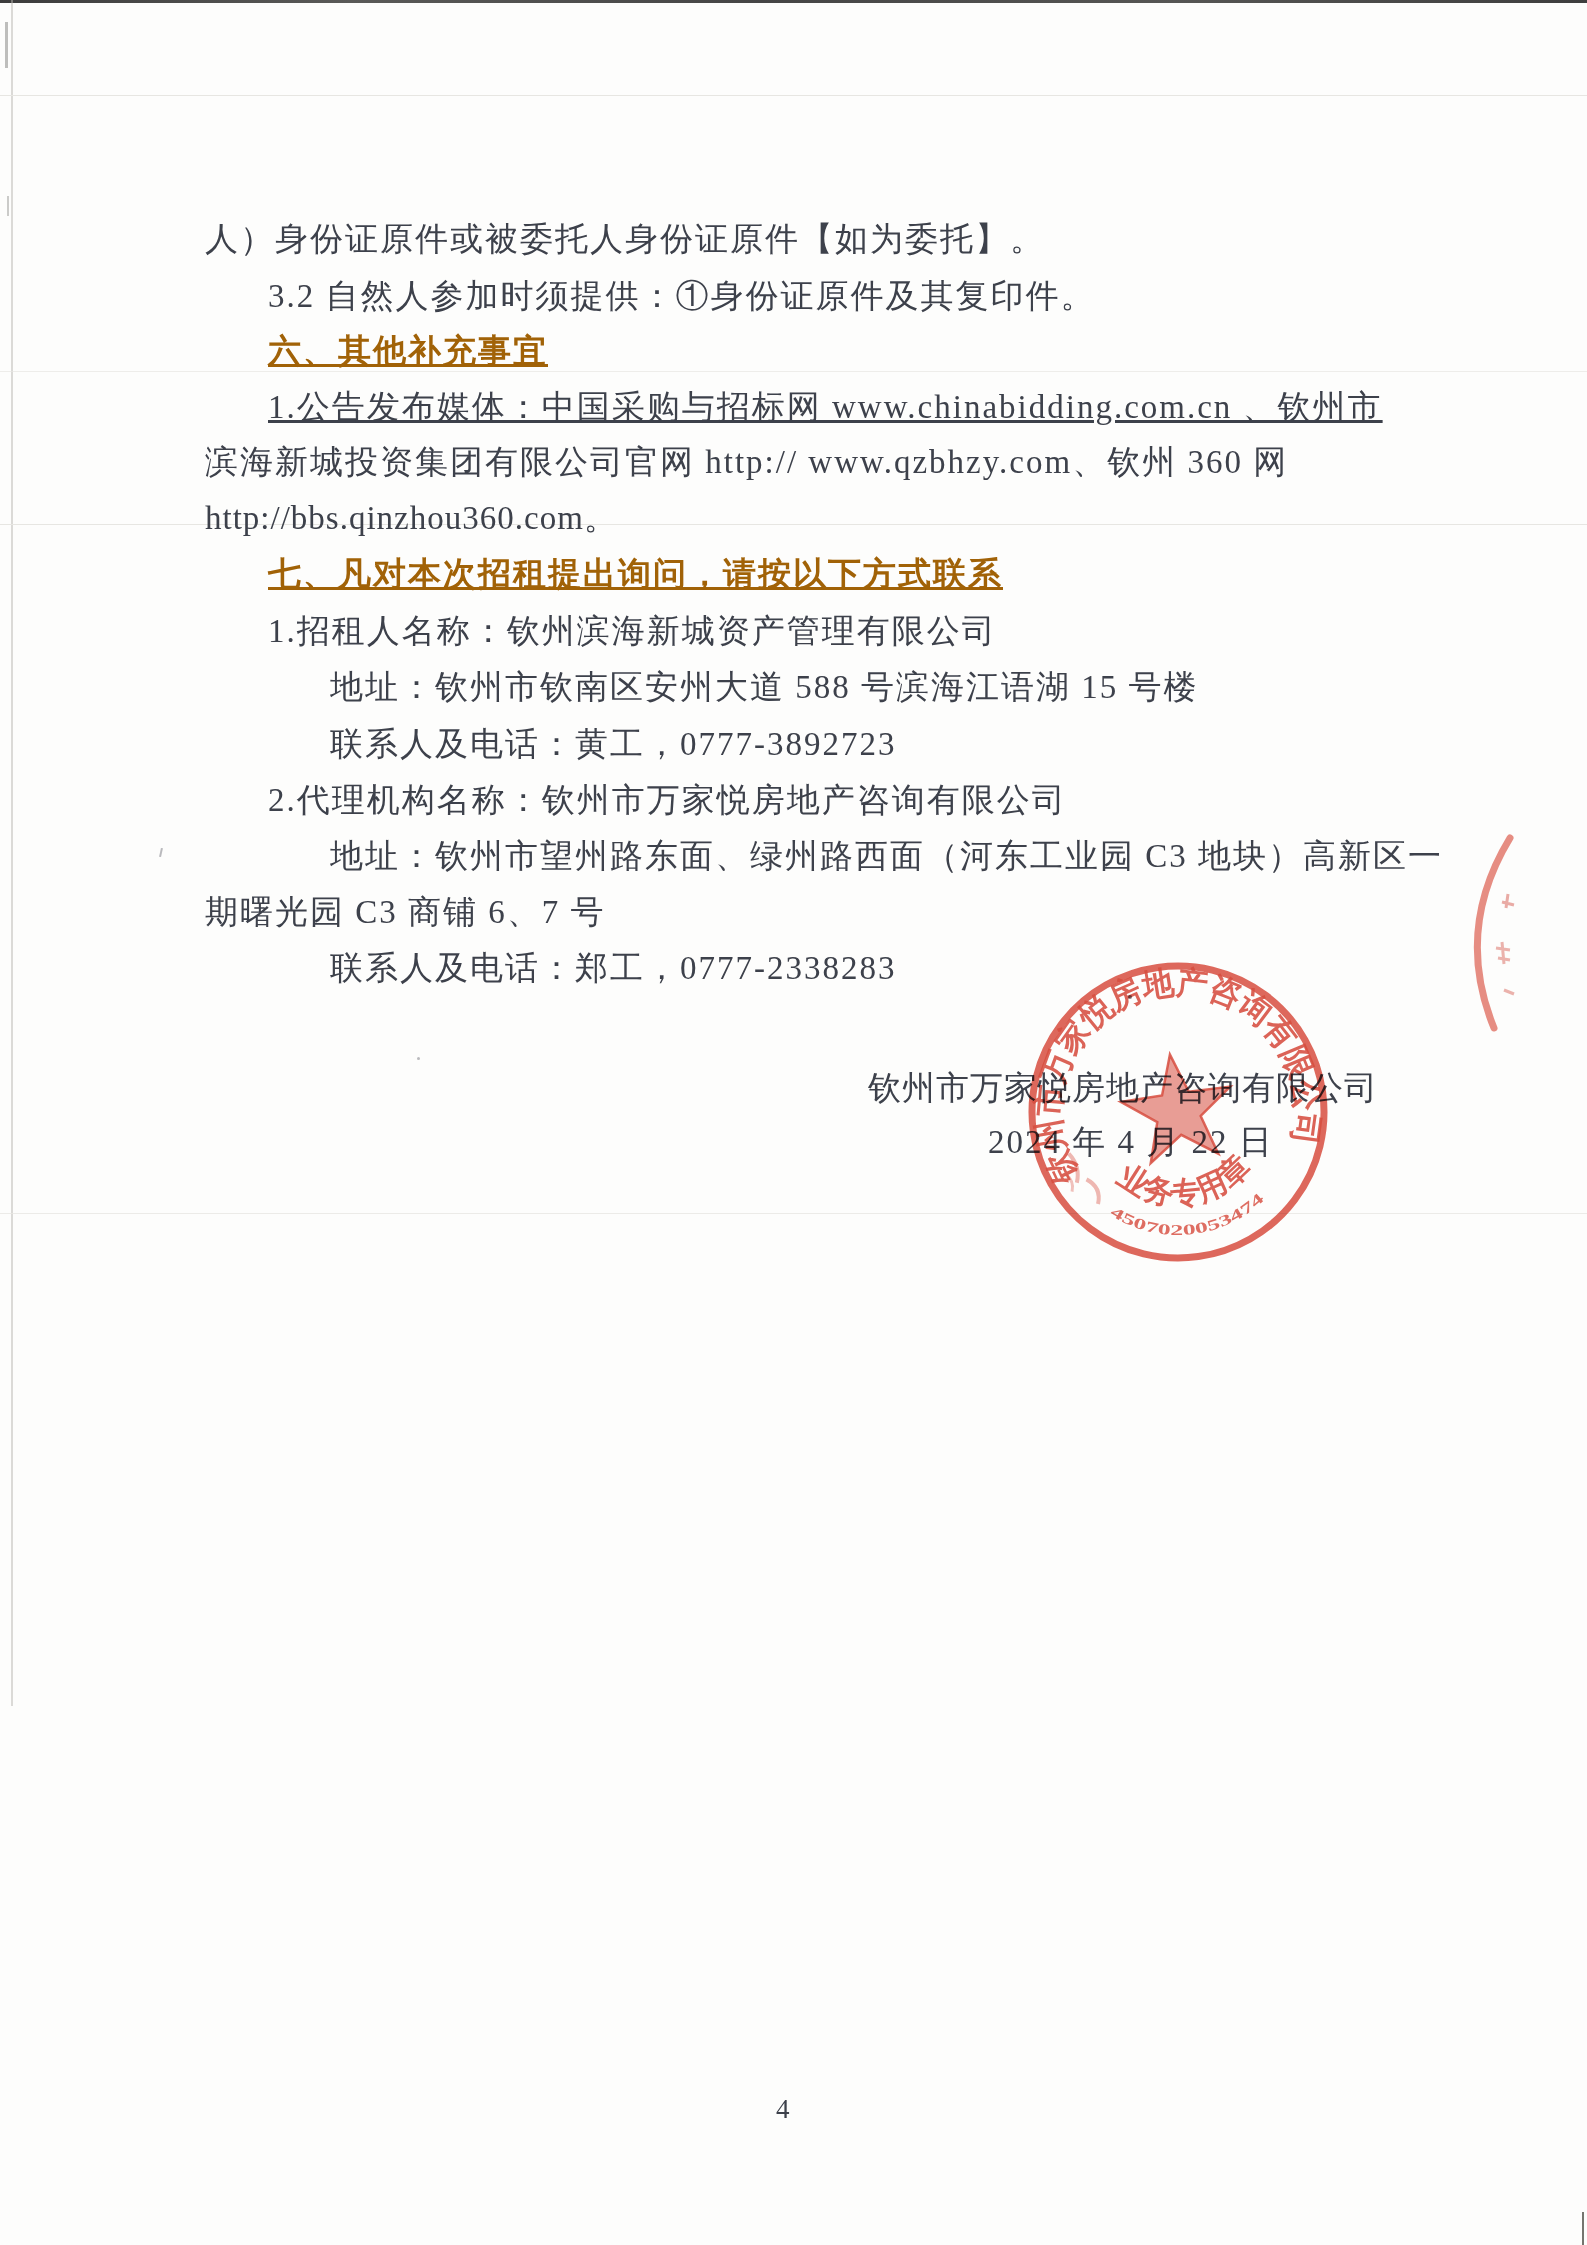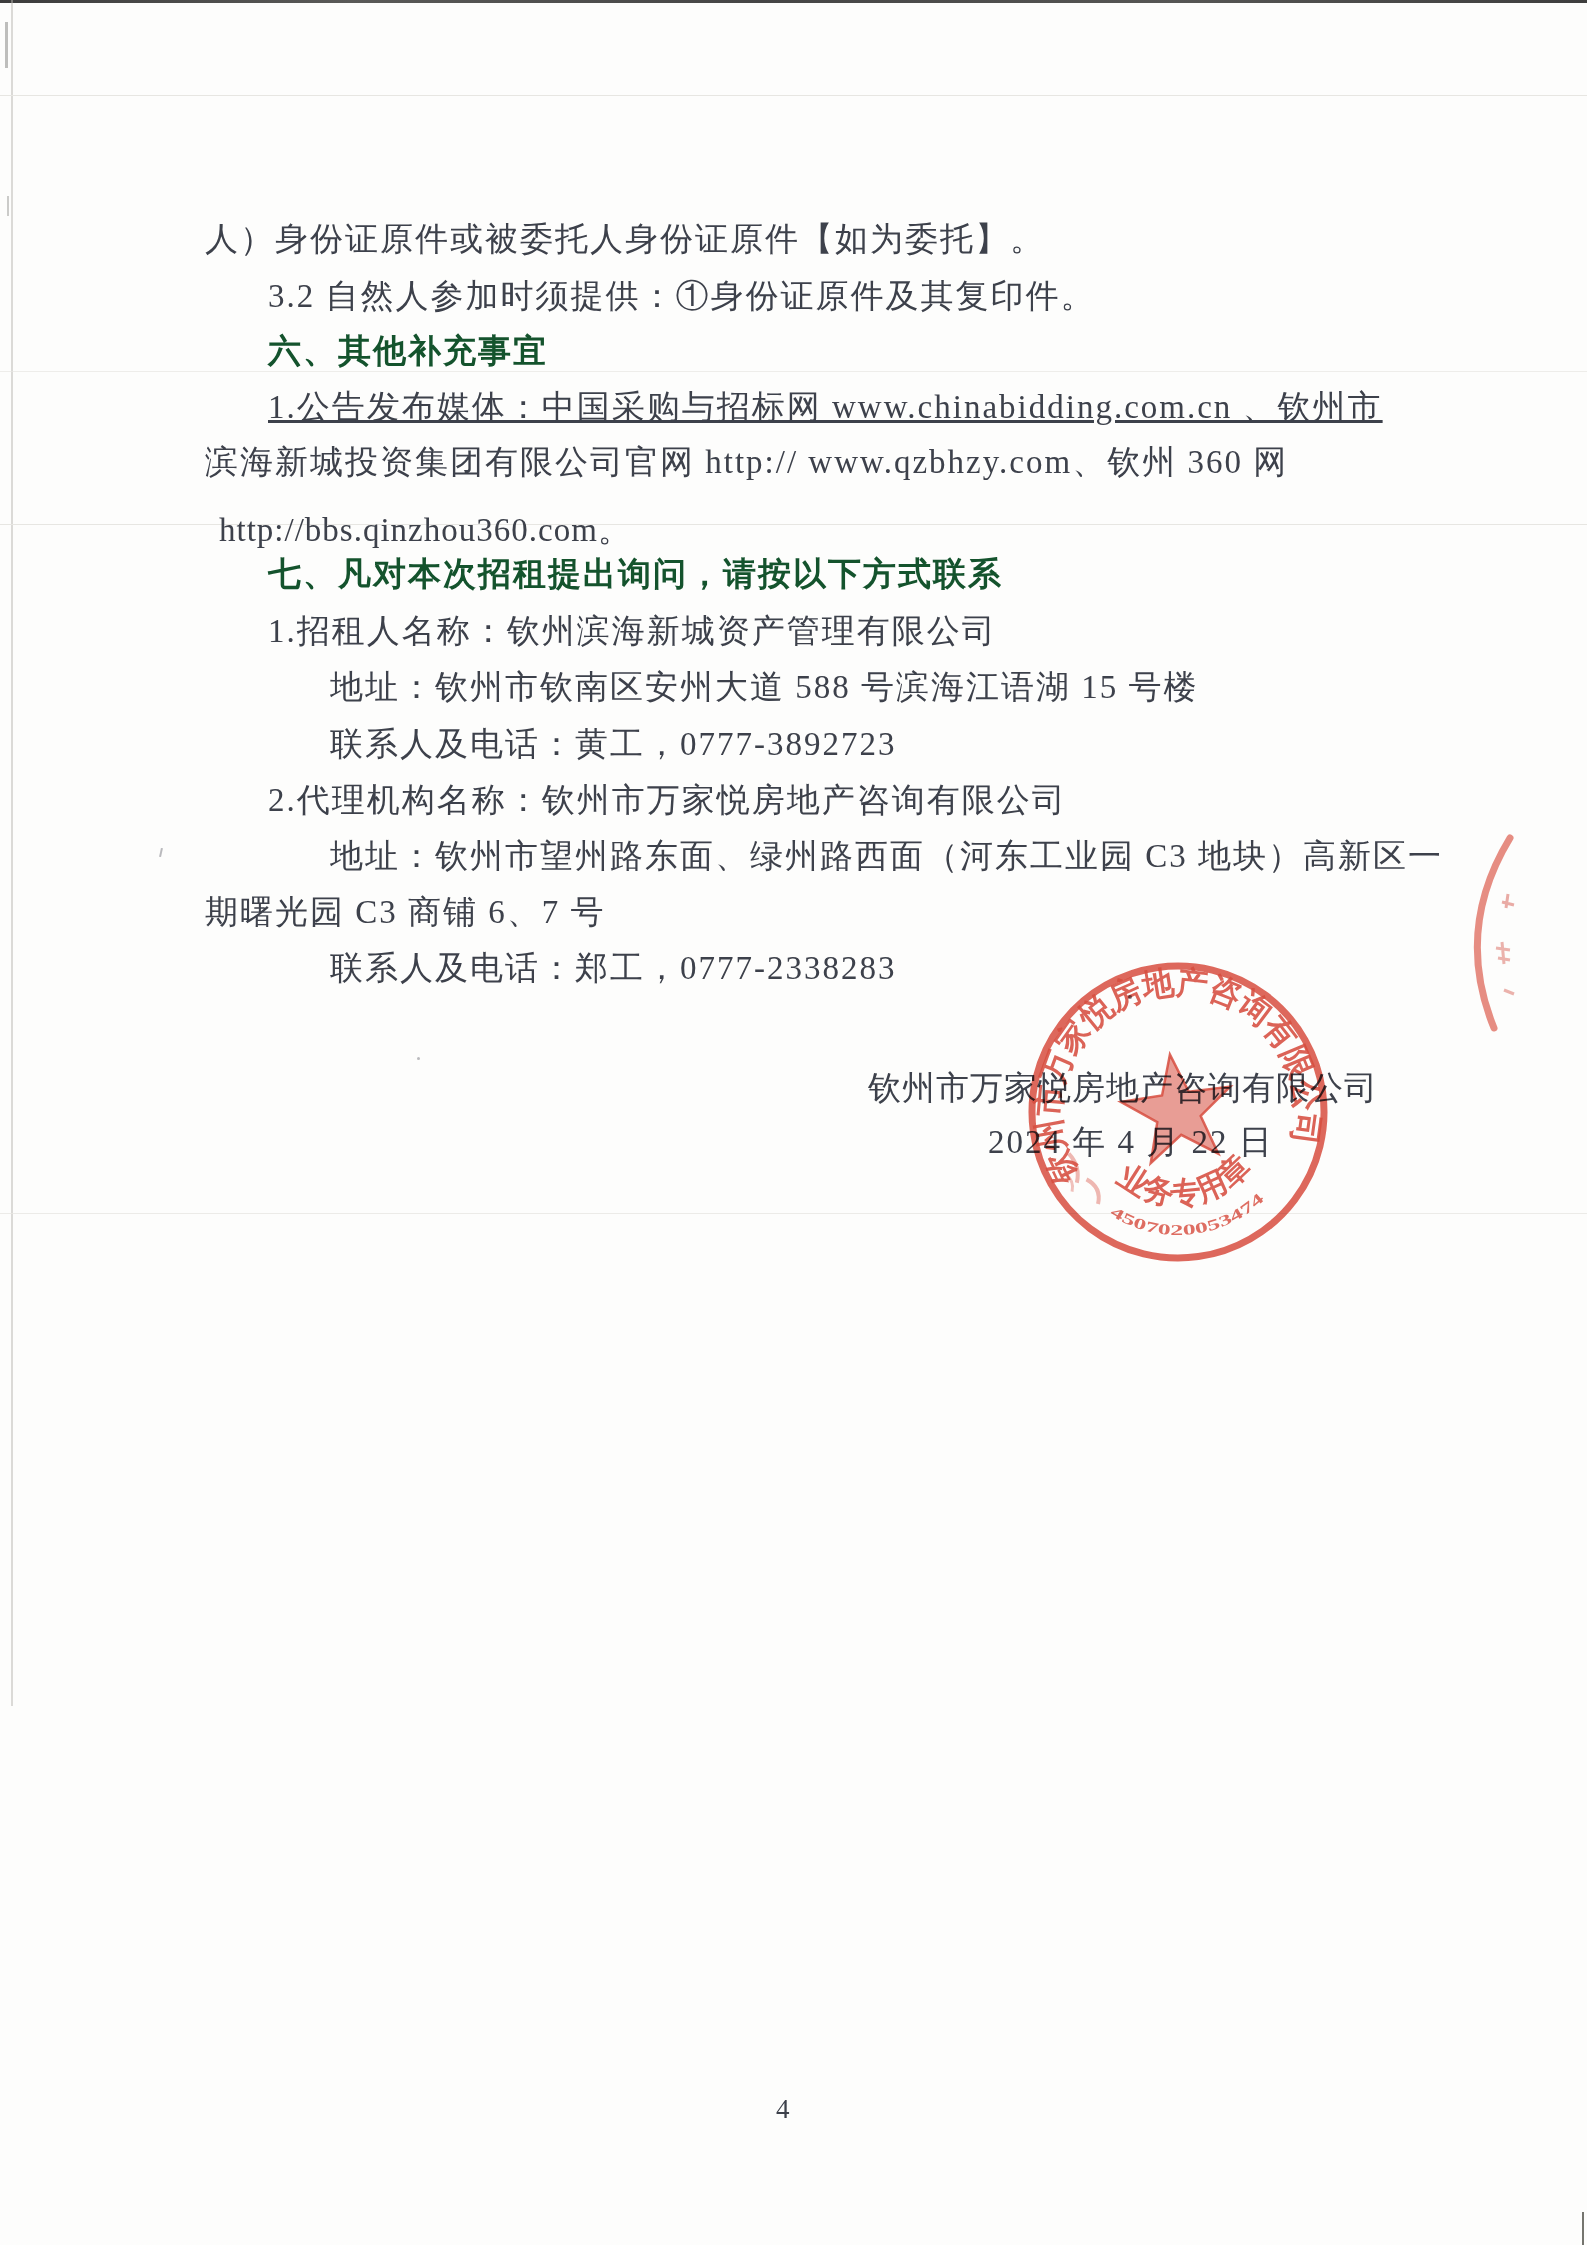--- a/index.html
+++ b/index.html
@@ -26,27 +26,27 @@
   .speck1{position:absolute;left:160px;top:848px;width:2px;height:9px;background:#9b9ba1;transform:rotate(12deg);opacity:.7;}
   .speck2{position:absolute;left:1128px;top:995px;width:4px;height:4px;border-radius:50%;background:#63636b;opacity:.8;}
   .speck3{position:absolute;left:417px;top:1057px;width:3px;height:3px;border-radius:50%;background:#8d8d93;opacity:.6;}
 
   
   .doc-line{
     position:absolute;
     font-size:33px;line-height:40px;letter-spacing:2px;
     color:#3d414b;white-space:nowrap;
   }
-  .doc-line.heading{font-weight:bold;color:#14532d;}
+  .doc-line.heading{font-weight:bold;color:#a16207;text-decoration:underline;}
   .l1{left:205px;top:219px;}
   .l2{left:268px;top:276px;}
   .l3{left:268px;top:331px;}
   .l4{left:268px;top:387px;text-decoration:underline;}
   .l5{left:205px;top:442px;}
-  .l6{left:219px;top:498px;letter-spacing:1px;margin-top:12px;}
+  .l6{left:205px;top:498px;letter-spacing:1px;}
   .l7{left:268px;top:554px;}
   .l8{left:268px;top:611px;}
   .l9{left:330px;top:667px;}
   .l10{left:330px;top:724px;}
   .l11{left:268px;top:780px;text-align:center;}
   .l12{left:330px;top:836px;}
   .l13{left:205px;top:892px;}
   .l14{left:330px;top:948px;}
   .sig-company{left:868px;top:1068px;letter-spacing:1px;}
   .sig-date{left:988px;top:1122px;}

